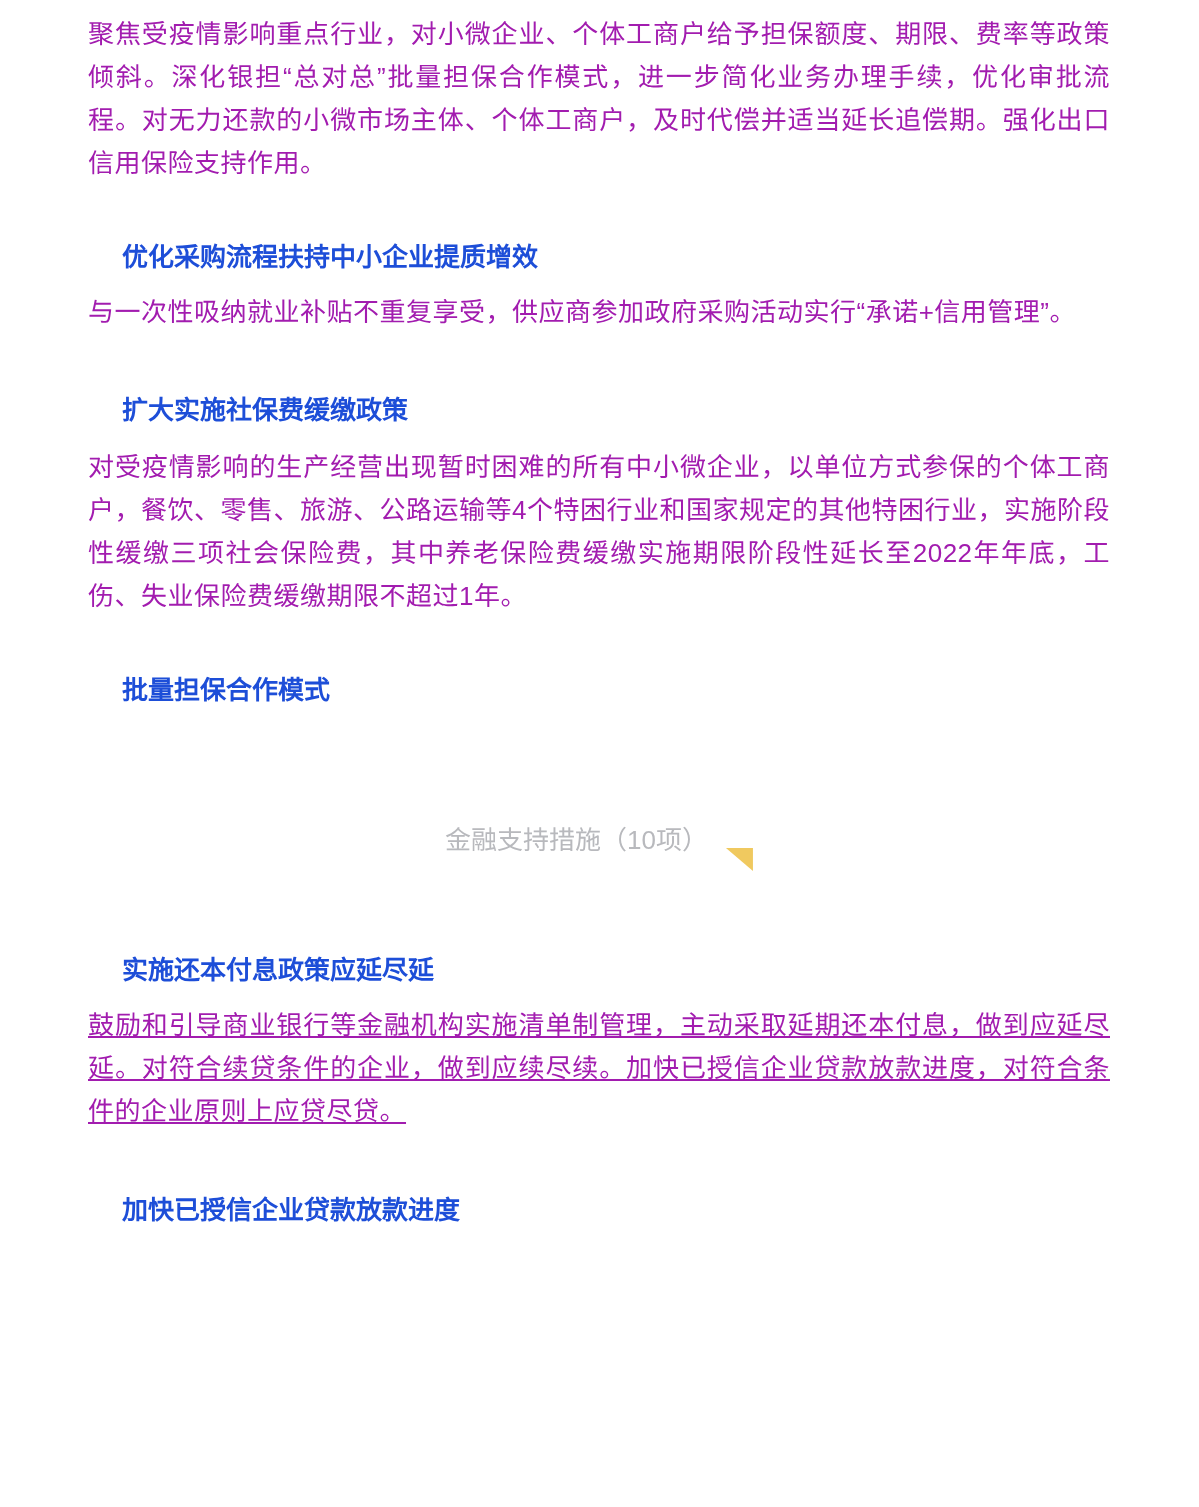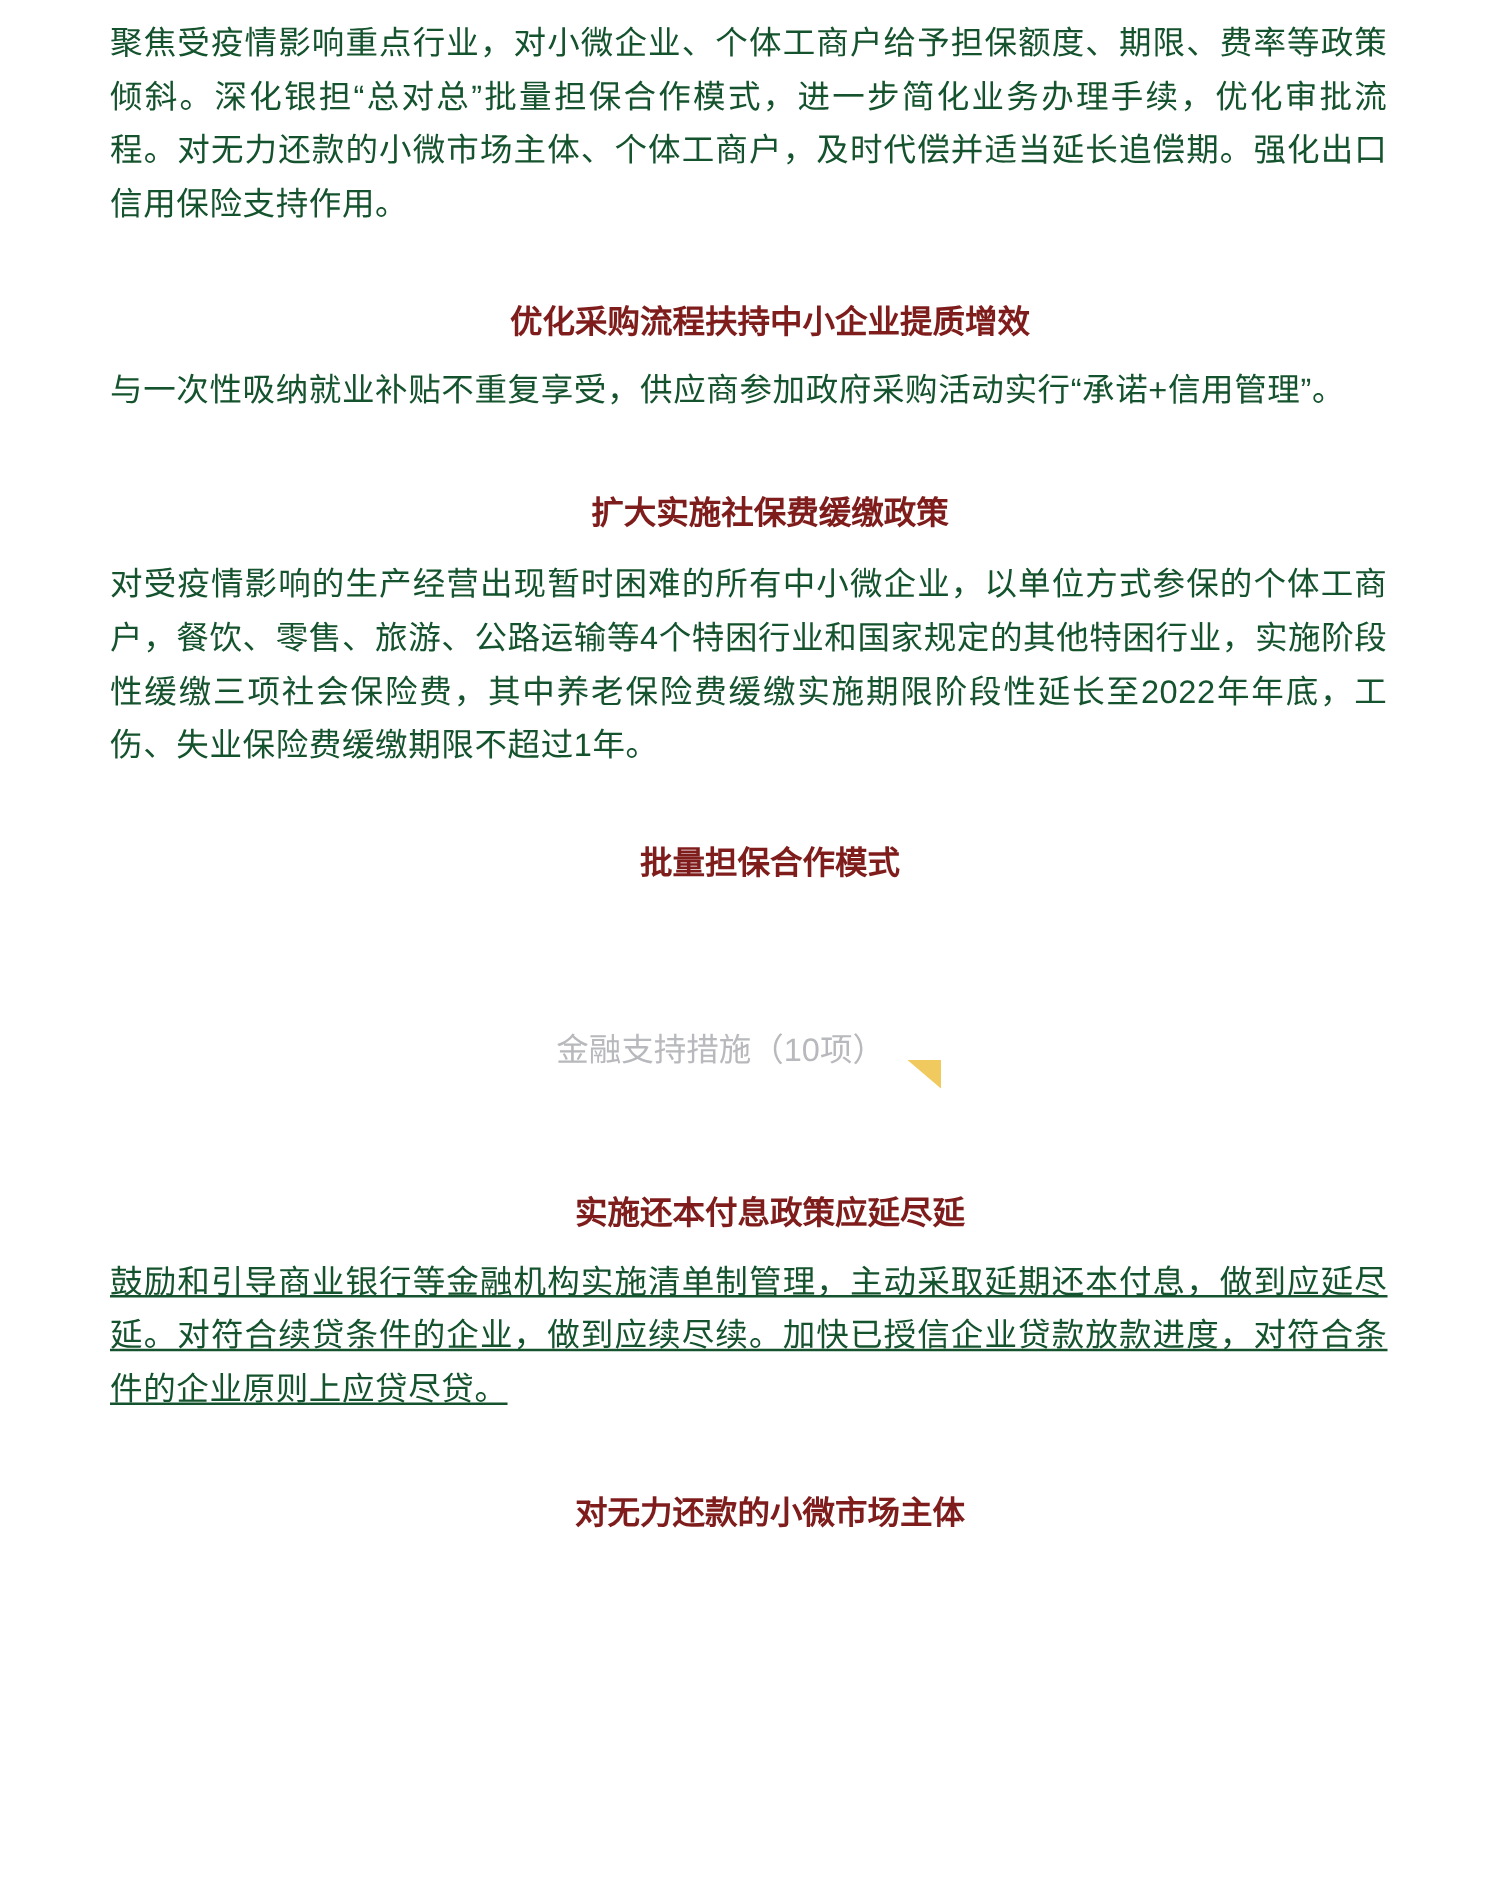--- a/index.html
+++ b/index.html
@@ -17,31 +17,30 @@
     box-sizing: border-box;
     width: 1199px;
     height: 1507px;
     padding: 13px 89px 0 88px;
     background: #ffffff;
   }
   .para {
     margin: 0;
     font-size: 26px;
     line-height: 43px;
-    color: #14532d;
+    color: #a21caf;
     text-align: justify;
     letter-spacing: 0.5px;
   }
   .heading {
     margin: 0 0 0 34px;
     font-size: 26px;
     line-height: 43px;
     font-weight: 700;
-    color: #7f1d1d;
-    text-align: center;
+    color: #1d4ed8;
   }
   .mt-section { margin-top: 51px; }
   .mt-section-lg { margin-top: 55px; }
   .mb-after-heading { margin-bottom: 12px; }
   .mb-after-heading-lg { margin-bottom: 14px; }
   .p5 { margin-top: 9px; text-decoration: underline; }
   .h5 { margin-top: 56px; }
   .section-title-row {
     margin-top: 107px;
     margin-bottom: 87px;
@@ -86,15 +85,15 @@
 
   <div class="section-title-row">
     <span class="section-title-text">金融支持措施（10项）</span>
     <span class="triangle"></span>
   </div>
 
   <h3 class="heading mb-after-heading">实施还本付息政策应延尽延</h3>
 
   <p class="para p5">鼓励和引导商业银行等金融机构实施清单制管理，主动采取延期还本付息，做到应延尽延。对符合续贷条件的企业，做到应续尽续。加快已授信企业贷款放款进度，对符合条件的企业原则上应贷尽贷。</p>
 
-  <h3 class="heading h5">对无力还款的小微市场主体</h3>
+  <h3 class="heading h5">加快已授信企业贷款放款进度</h3>
 
 </main>
 
 </body></html>

